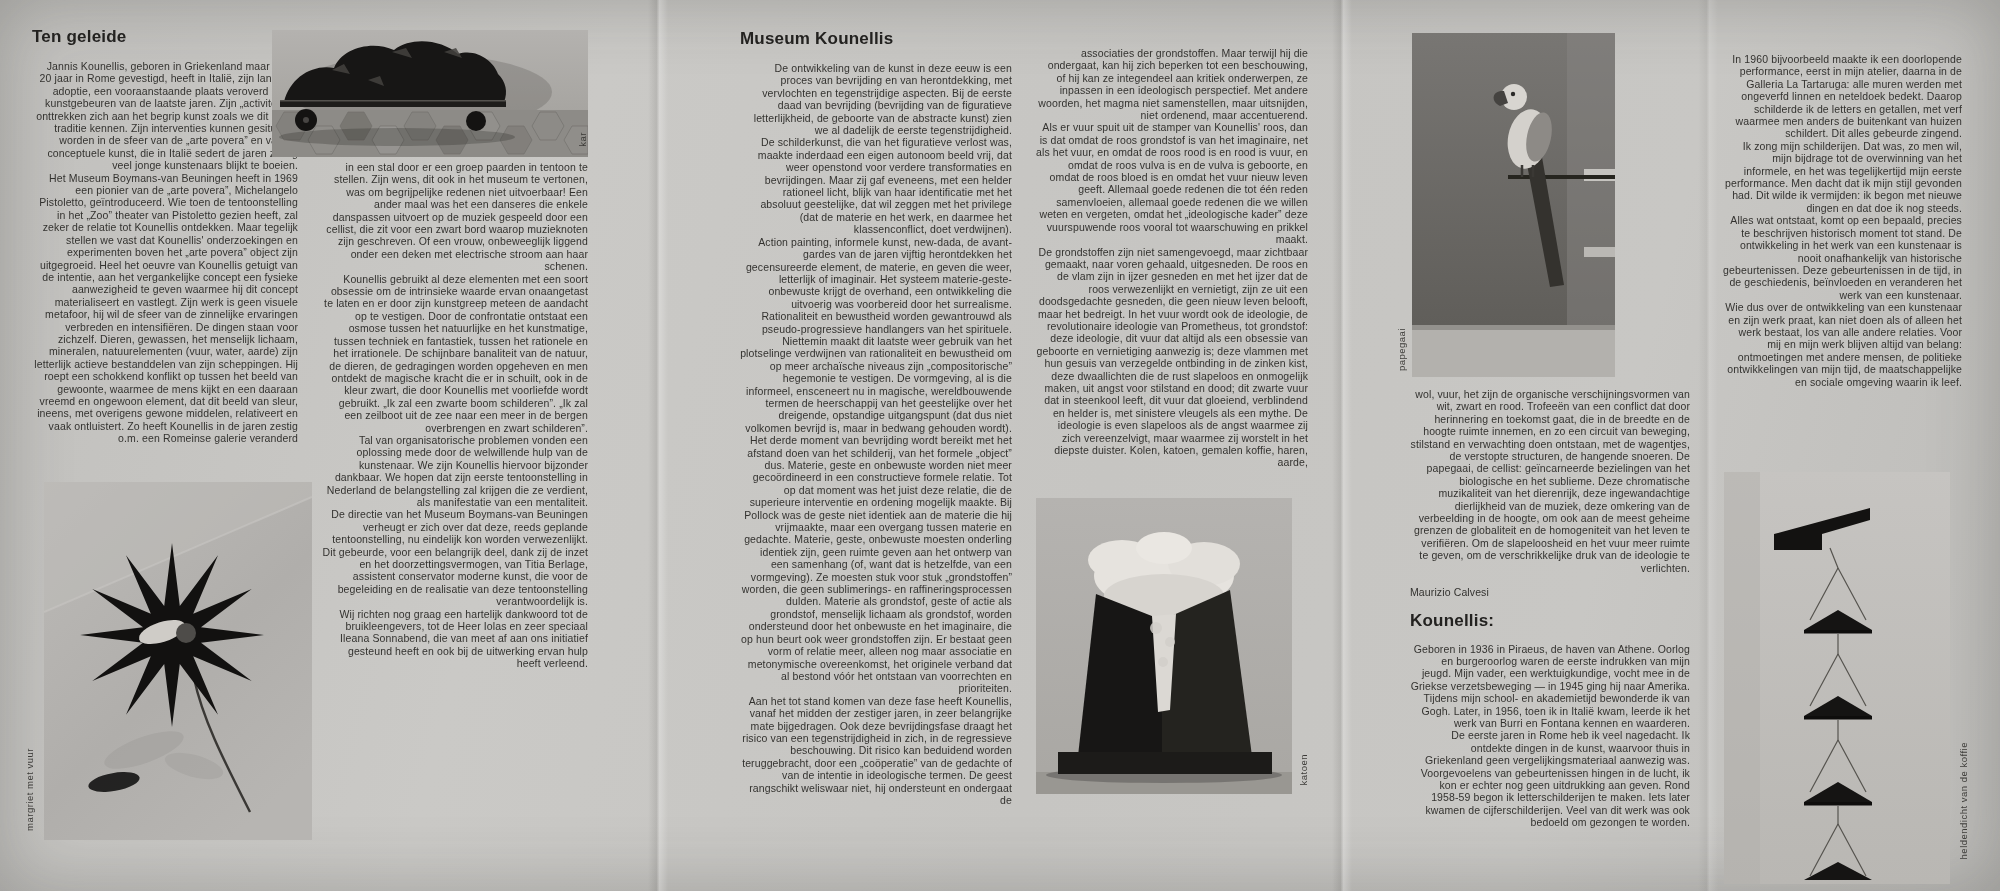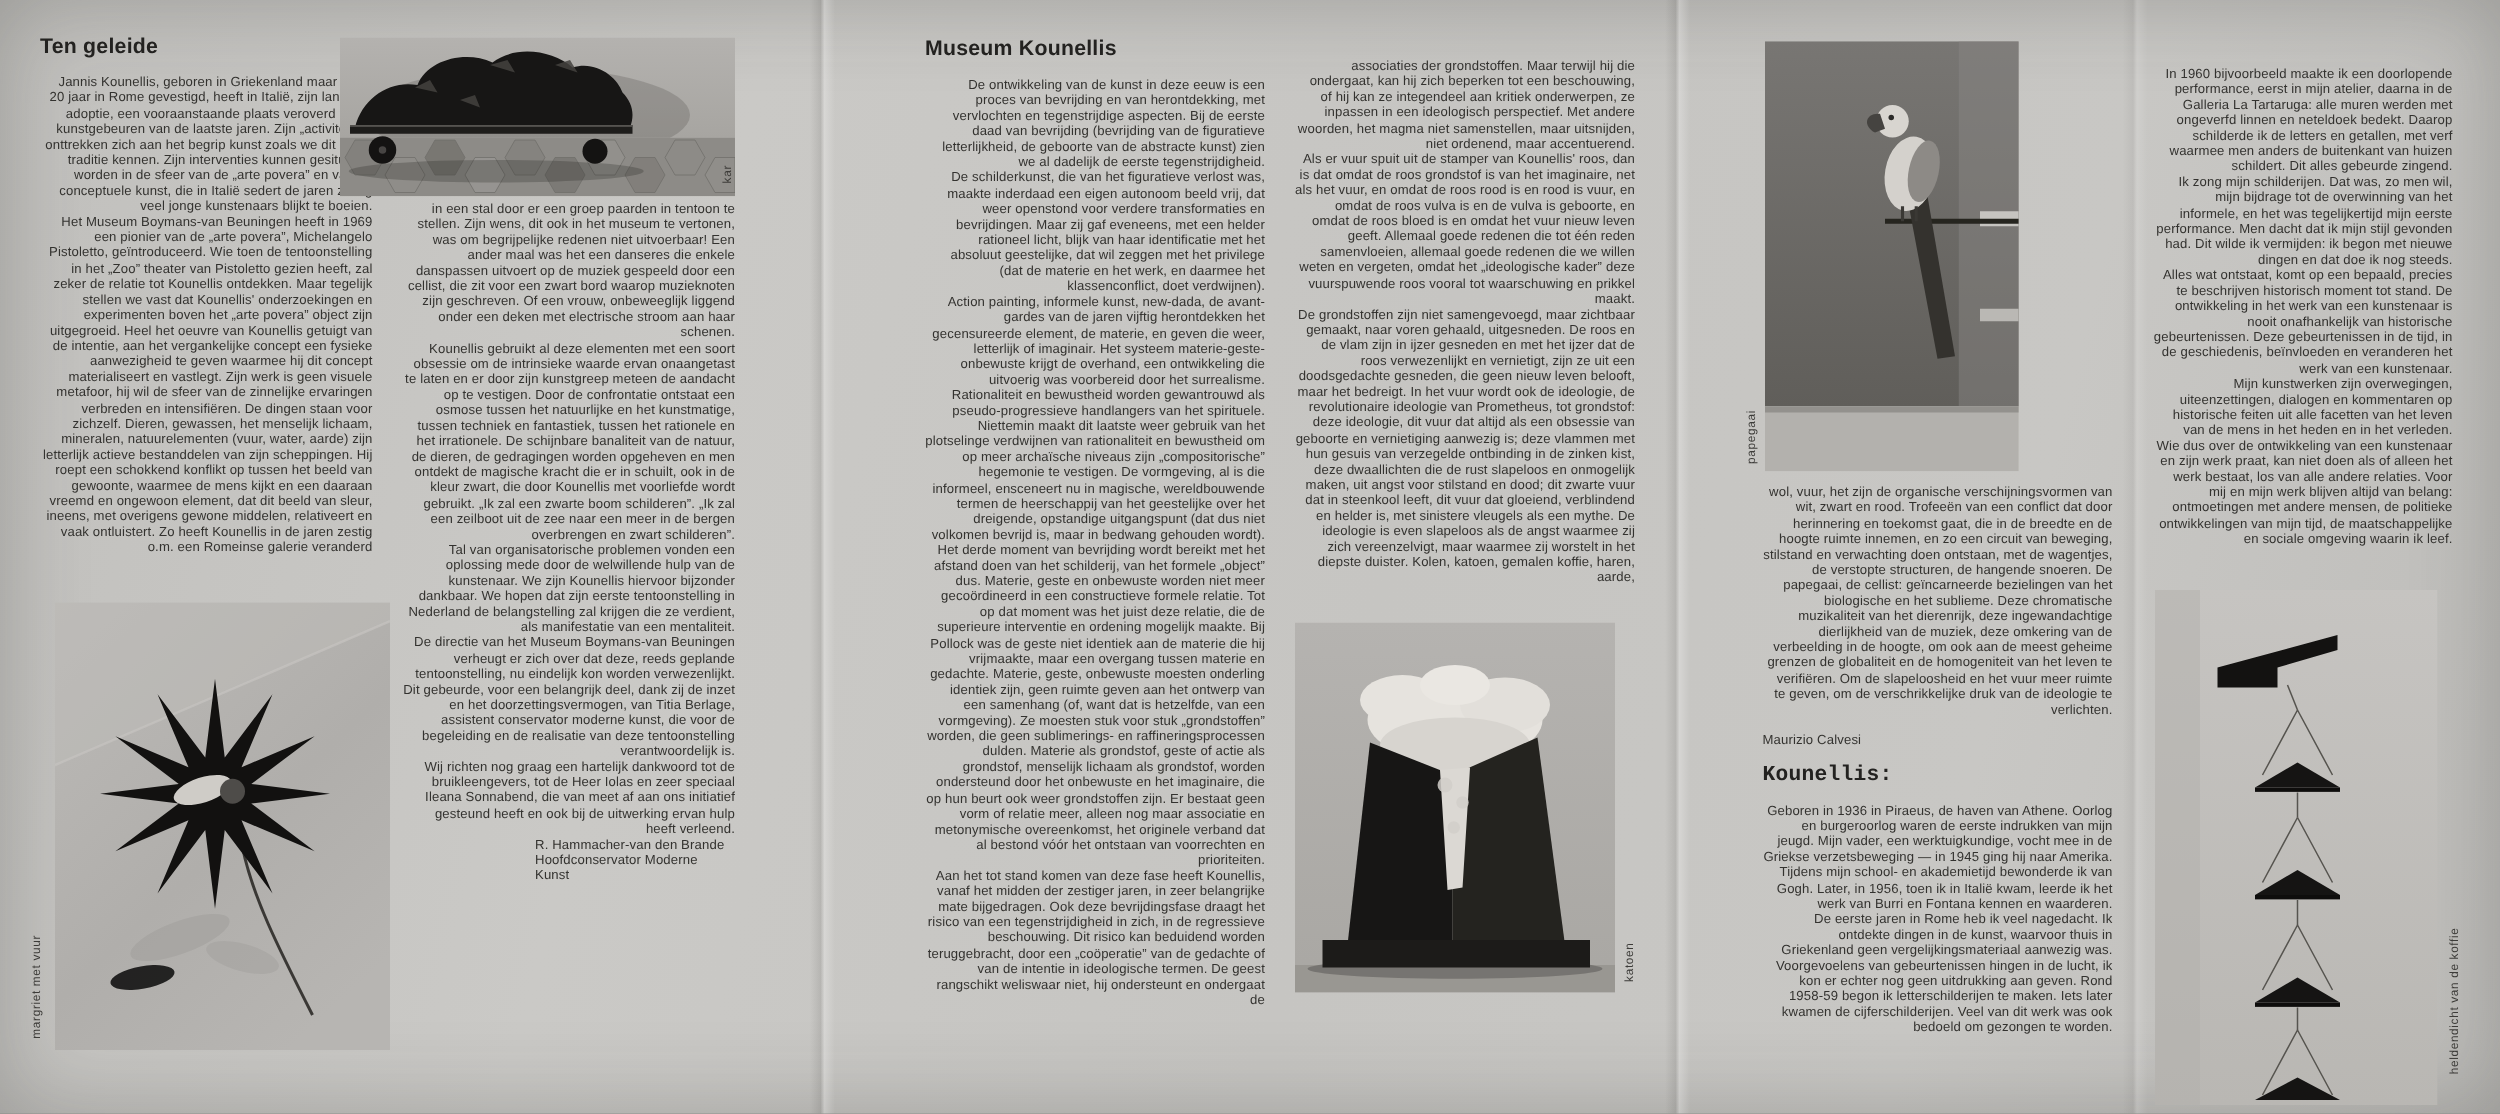--- a/index.html
+++ b/index.html
@@ -14,21 +14,21 @@
   .fold {
     position:absolute; top:0; bottom:0; width:20px; pointer-events:none;
     background:linear-gradient(90deg, rgba(40,38,35,0) 0%, rgba(40,38,35,.11) 42%, rgba(255,255,255,.26) 58%, rgba(40,38,35,0) 100%);
   }
   .col { position:absolute; font-size:10.5px; line-height:12.4px; letter-spacing:.12px; }
   .col p { margin:0;text-align:right; }
   .head {
     font-size:17px; line-height:21px; font-weight:bold; color:#232220;
     letter-spacing:.2px; margin:0 0 13px 0;
   }
-  .head.mid { margin-top:11px; margin-bottom:12px;font-family:Liberation Mono, monospace; }
+  .head.mid { margin-top:11px; margin-bottom:12px; }
   .sig-block { padding-left:106px; }
   .sig-right { padding-right:3px; margin-top:12px; }
   .photo { position:absolute; }
   .photo svg { display:block; width:100%; height:100%; }
   .vcap {
     position:absolute; writing-mode:vertical-rl; transform:rotate(180deg);
     font-size:9.5px; line-height:11px; letter-spacing:.5px; color:#3c3b38; white-space:nowrap;
   }
 </style>
 </head>
@@ -85,24 +85,20 @@
     </svg>
   </figure>
   <div class="vcap" style="left:577px; top:132px">kar</div>
 
   <section class="col" style="left:322px; top:161px; width:266px">
     <p>in een stal door er een groep paarden in tentoon te stellen. Zijn wens, dit ook in het museum te vertonen, was om begrijpelijke redenen niet uitvoerbaar! Een ander maal was het een danseres die enkele danspassen uitvoert op de muziek gespeeld door een cellist, die zit voor een zwart bord waarop muzieknoten zijn geschreven. Of een vrouw, onbeweeglijk liggend onder een deken met electrische stroom aan haar schenen.</p>
     <p>Kounellis gebruikt al deze elementen met een soort obsessie om de intrinsieke waarde ervan onaangetast te laten en er door zijn kunstgreep meteen de aandacht op te vestigen. Door de confrontatie ontstaat een osmose tussen het natuurlijke en het kunstmatige, tussen techniek en fantastiek, tussen het rationele en het irrationele. De schijnbare banaliteit van de natuur, de dieren, de gedragingen worden opgeheven en men ontdekt de magische kracht die er in schuilt, ook in de kleur zwart, die door Kounellis met voorliefde wordt gebruikt. „Ik zal een zwarte boom schilderen”. „Ik zal een zeilboot uit de zee naar een meer in de bergen overbrengen en zwart schilderen”.</p>
     <p>Tal van organisatorische problemen vonden een oplossing mede door de welwillende hulp van de kunstenaar. We zijn Kounellis hiervoor bijzonder dankbaar. We hopen dat zijn eerste tentoonstelling in Nederland de belangstelling zal krijgen die ze verdient, als manifestatie van een mentaliteit.</p>
     <p>De directie van het Museum Boymans-van Beuningen verheugt er zich over dat deze, reeds geplande tentoonstelling, nu eindelijk kon worden verwezenlijkt. Dit gebeurde, voor een belangrijk deel, dank zij de inzet en het doorzettingsvermogen, van Titia Berlage, assistent conservator moderne kunst, die voor de begeleiding en de realisatie van deze tentoonstelling verantwoordelijk is.</p>
     <p>Wij richten nog graag een hartelijk dankwoord tot de bruikleengevers, tot de Heer Iolas en zeer speciaal Ileana Sonnabend, die van meet af aan ons initiatief gesteund heeft en ook bij de uitwerking ervan hulp heeft verleend.</p>
-    <div class="sig-block">
-      <div>R. Hammacher-van den Brande</div>
-      <div>Hoofdconservator Moderne Kunst</div>
-    </div>
   </section>
 
   <figure class="photo" style="left:44px; top:482px; width:268px; height:358px; margin:0">
     <svg viewBox="0 0 268 358">
       <defs>
         <linearGradient id="pg2" x1="0" y1="0" x2="0.7" y2="1">
           <stop offset="0" stop-color="#bcbab7"></stop>
             <stop offset="0.6" stop-color="#b0aeab"></stop>
             <stop offset="1" stop-color="#b7b5b2"></stop>
         </linearGradient>
@@ -202,21 +198,20 @@
     <div class="sig-right">Maurizio Calvesi</div>
     <h2 class="head mid">Kounellis:</h2>
     <p>Geboren in 1936 in Piraeus, de haven van Athene. Oorlog en burgeroorlog waren de eerste indrukken van mijn jeugd. Mijn vader, een werktuigkundige, vocht mee in de Griekse verzetsbeweging — in 1945 ging hij naar Amerika. Tijdens mijn school- en akademietijd bewonderde ik van Gogh. Later, in 1956, toen ik in Italië kwam, leerde ik het werk van Burri en Fontana kennen en waarderen.</p>
     <p>De eerste jaren in Rome heb ik veel nagedacht. Ik ontdekte dingen in de kunst, waarvoor thuis in Griekenland geen vergelijkingsmateriaal aanwezig was. Voorgevoelens van gebeurtenissen hingen in de lucht, ik kon er echter nog geen uitdrukking aan geven. Rond 1958-59 begon ik letterschilderijen te maken. Iets later kwamen de cijferschilderijen. Veel van dit werk was ook bedoeld om gezongen te worden.</p>
   </section>
 
   <section class="col" style="left:1722px; top:53px; width:240px">
     <p>In 1960 bijvoorbeeld maakte ik een doorlopende performance, eerst in mijn atelier, daarna in de Galleria La Tartaruga: alle muren werden met ongeverfd linnen en neteldoek bedekt. Daarop schilderde ik de letters en getallen, met verf waarmee men anders de buitenkant van huizen schildert. Dit alles gebeurde zingend.</p>
     <p>Ik zong mijn schilderijen. Dat was, zo men wil, mijn bijdrage tot de overwinning van het informele, en het was tegelijkertijd mijn eerste performance. Men dacht dat ik mijn stijl gevonden had. Dit wilde ik vermijden: ik begon met nieuwe dingen en dat doe ik nog steeds.</p>
     <p>Alles wat ontstaat, komt op een bepaald, precies te beschrijven historisch moment tot stand. De ontwikkeling in het werk van een kunstenaar is nooit onafhankelijk van historische gebeurtenissen. Deze gebeurtenissen in de tijd, in de geschiedenis, beïnvloeden en veranderen het werk van een kunstenaar.</p>
-    <p>Mijn kunstwerken zijn overwegingen, uiteenzettingen, dialogen en kommentaren op historische feiten uit alle facetten van het leven van de mens in het heden en in het verleden.</p>
     <p>Wie dus over de ontwikkeling van een kunstenaar en zijn werk praat, kan niet doen als of alleen het werk bestaat, los van alle andere relaties. Voor mij en mijn werk blijven altijd van belang: ontmoetingen met andere mensen, de politieke ontwikkelingen van mijn tijd, de maatschappelijke en sociale omgeving waarin ik leef.</p>
   </section>
 
   <figure class="photo" style="left:1724px; top:472px; width:226px; height:412px; margin:0">
     <svg viewBox="0 0 226 412">
       <defs>
         <linearGradient id="pg5" x1="0" y1="0" x2="0" y2="1">
           <stop offset="0" stop-color="#c6c4c1"></stop>
             <stop offset="1" stop-color="#b9b7b3"></stop>
         </linearGradient>

